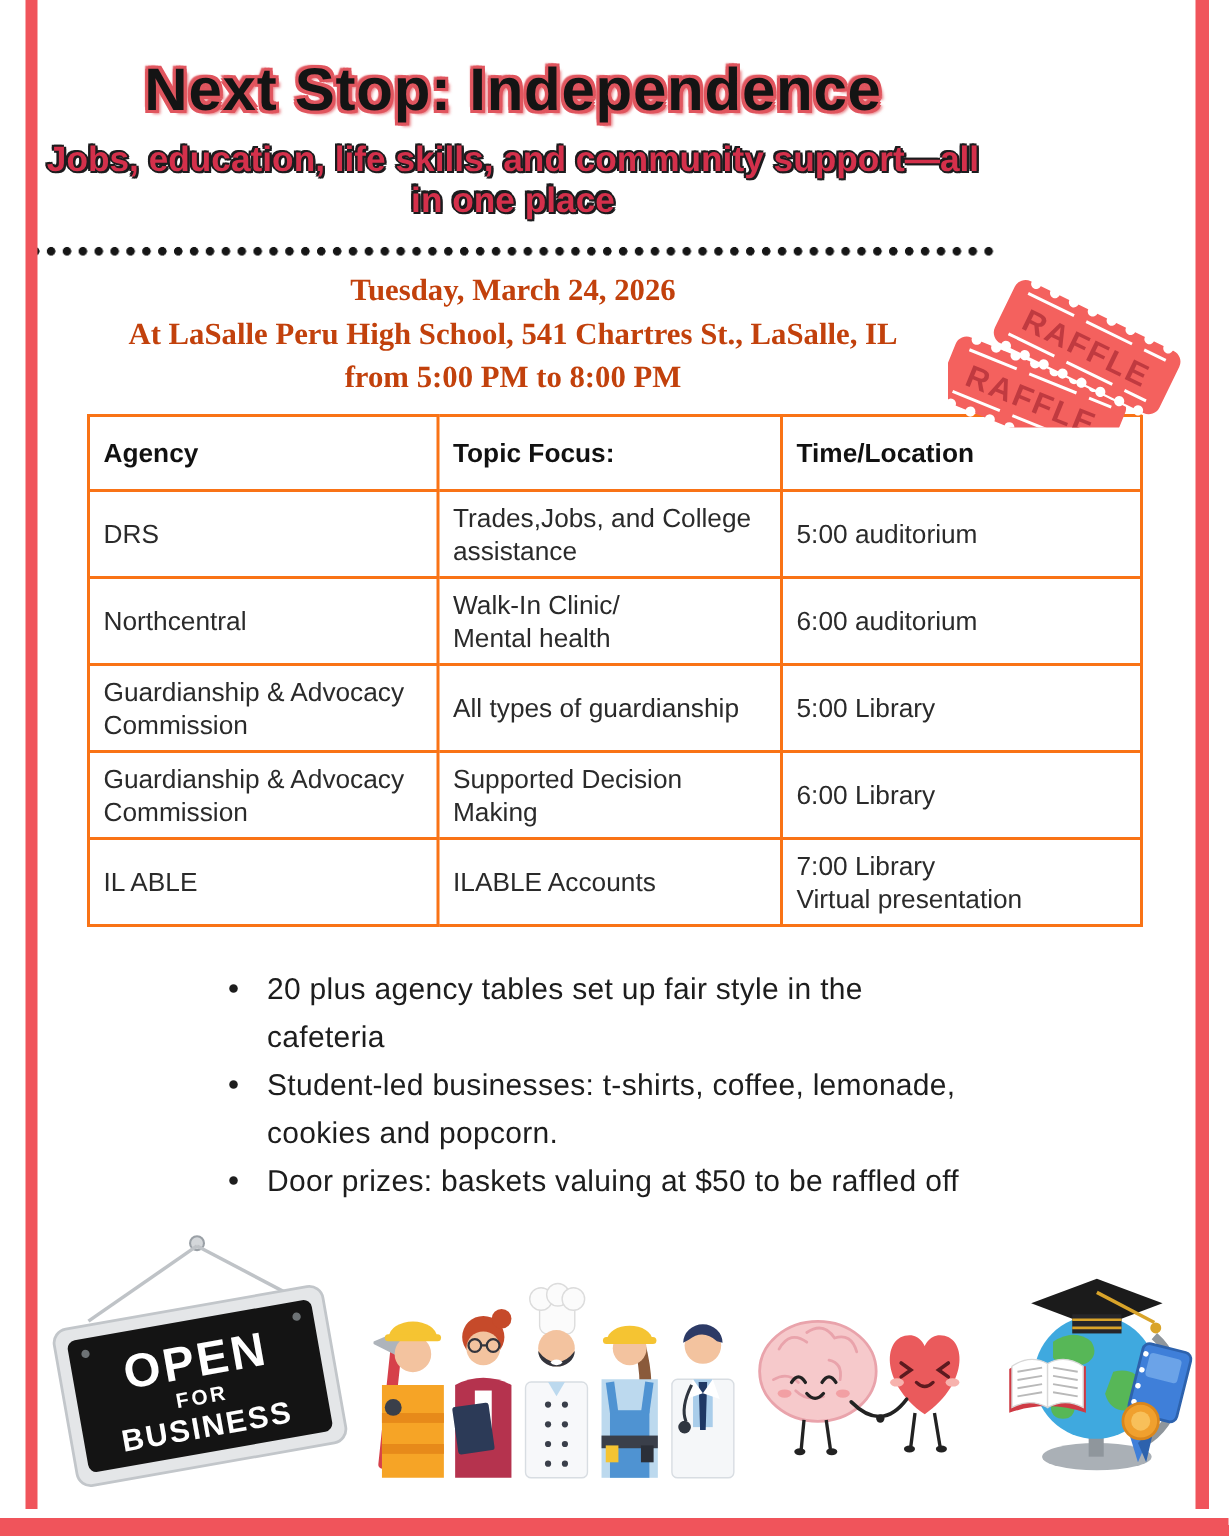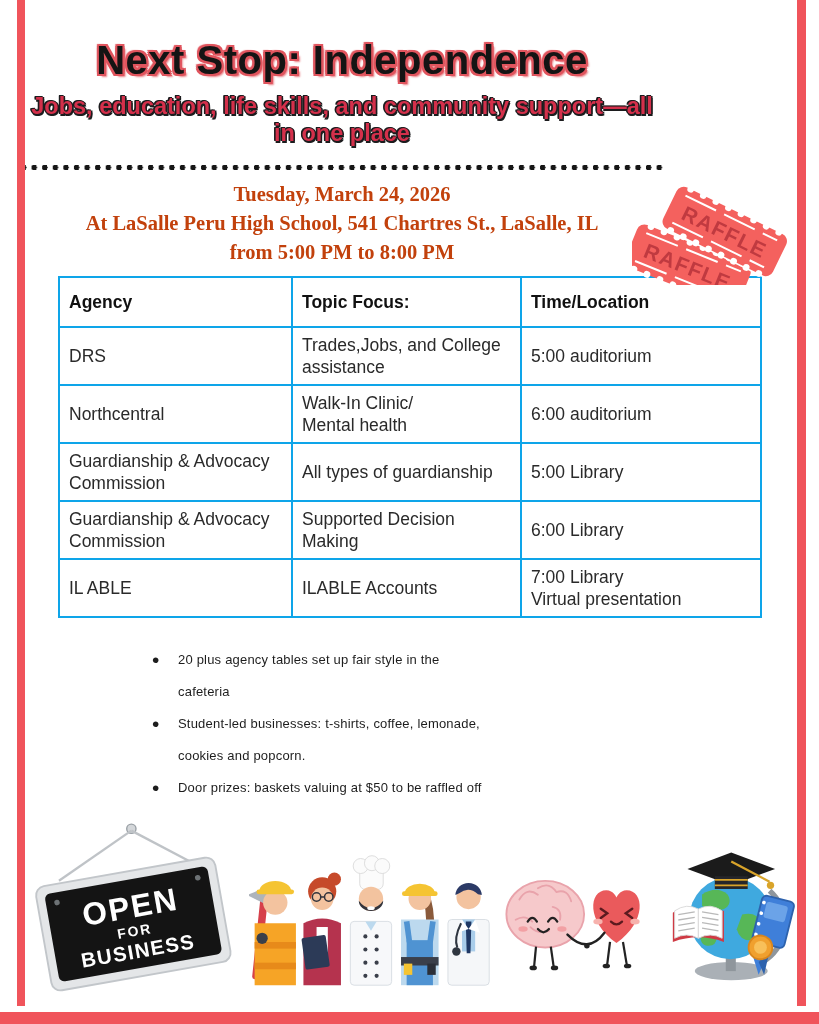--- a/index.html
+++ b/index.html
@@ -37,30 +37,30 @@
   .event-info{margin-top:9px;text-align:center;font-weight:700;font-size:20.5px;line-height:29px;color:#c2410c;font-family:Liberation Serif, serif;}
 
   .presentations{margin:14px 0 0 36px;font-size:20px;font-weight:400;color:#161616;letter-spacing:.3px;}
 
   
   table.schedule{
     margin:9px 0 0 58px;width:702px;border-collapse:collapse;table-layout:fixed;
     font-size:17.5px;color:#2a2a2a;
   }
   table.schedule th,table.schedule td{
-    border:2px solid #0ea5e9;text-align:left;vertical-align:middle;
+    border:2px solid #f97316;text-align:left;vertical-align:middle;
     padding:4px 8px 4px 9px;white-space:pre-line;line-height:22px;
   }
   table.schedule th{font-weight:700;height:40px;color:#111;}
   table.schedule td{height:48px;}
   col.c1{width:233px;}col.c2{width:229px;}col.c3{width:240px;}
 
   
   ul.bullets{margin:26px 0 0 150px;padding:0;list-style:none;width:570px;
-    font-size:13px;line-height:32px;color:#1d1d1d;letter-spacing:.2px;}
+    font-size:20px;line-height:32px;color:#1d1d1d;letter-spacing:.2px;}
   ul.bullets li{position:relative;padding-left:28px;white-space:pre-line;}
   ul.bullets li::before{content:"\2022";position:absolute;left:2px;top:0;font-size:21px;}
 
   
   .raffle-wrap{position:absolute;top:180px;left:632px;width:175px;height:105px;}
 
   
   .footer-art{
     position:absolute;left:20px;bottom:32px;width:779px;height:178px;
     display:flex;align-items:flex-end;justify-content:flex-start;gap:6px;

